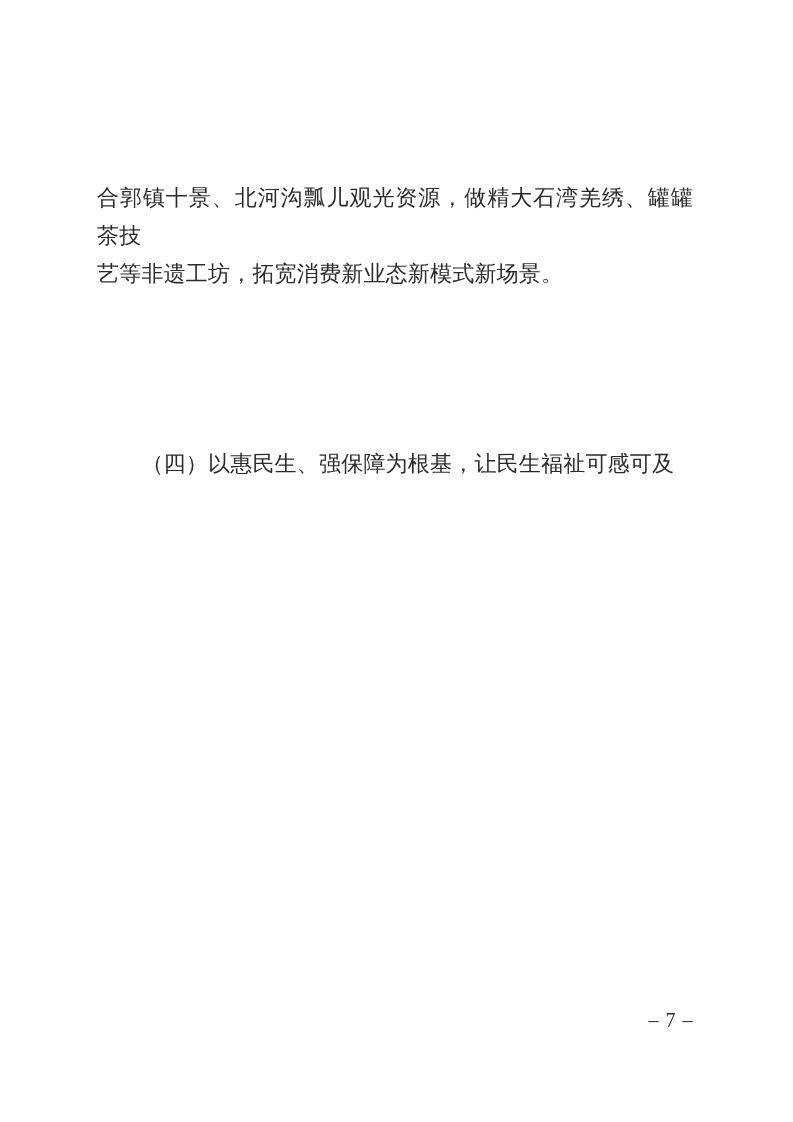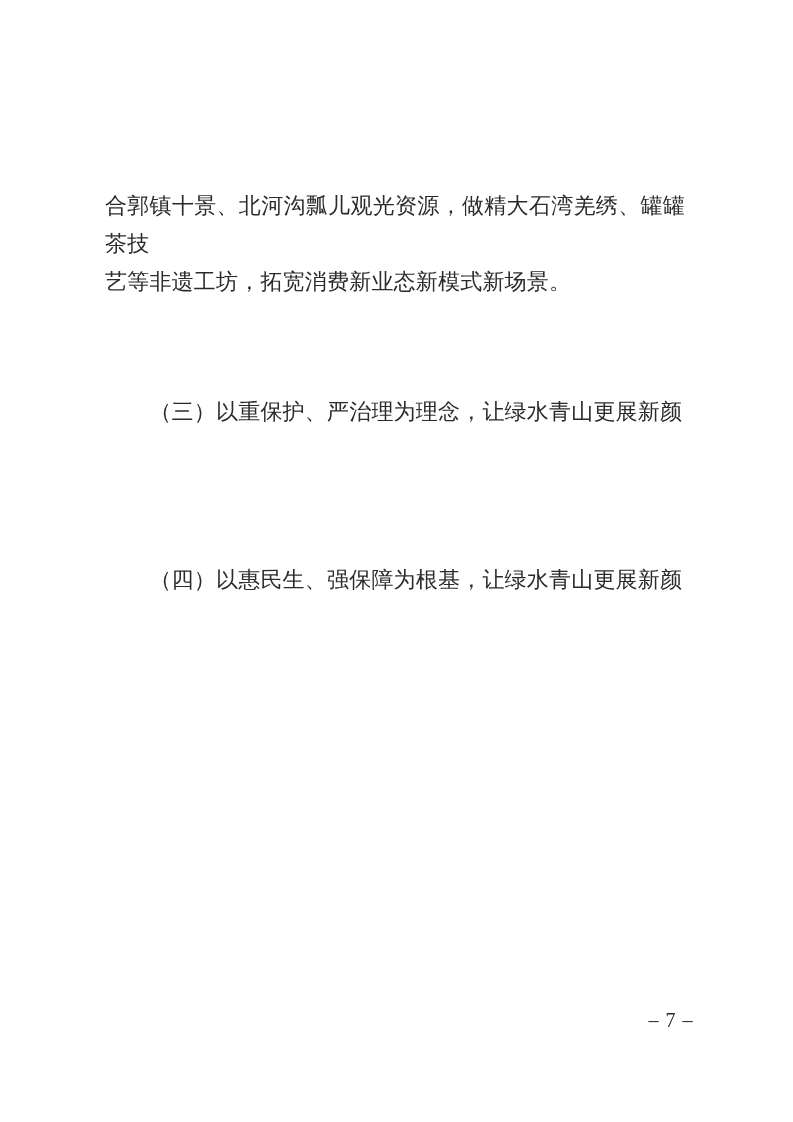--- a/index.html
+++ b/index.html
@@ -21,21 +21,21 @@
     left: 97px;
     top: 141px;
     width: 596px;
     font-size: 22px;
     line-height: 38px;
     text-align: justify;
     white-space: pre-line;      
     letter-spacing: 0.2px;
   }
   .para {
-    margin: 8px;
+    margin: 0;
     padding: 0;
   }
   .para.heading {
     
     font-weight: 400;
   }
   .page-number {
     position: absolute;
     top: 1006px;
     left: 641px;
@@ -50,23 +50,22 @@
 </style>
 </head>
 <body>
 
 <div class="page">
 
   <div class="text-block">
     <div class="para">合郭镇十景、北河沟瓢儿观光资源，做精大石湾羌绣、罐罐茶技
 艺等非遗工坊，拓宽消费新业态新模式新场景。</div>
 
-    <div class="para heading">　　（三）以重保护、严治理为理念，让绿水青山更展新颜</div>
 
 
-    <div class="para heading">　　（四）以惠民生、强保障为根基，让绿水青山更展新颜</div>
+    <div class="para heading">　　（四）以惠民生、强保障为根基，让民生福祉可感可及</div>
 
     
   </div>
 
   <div class="page-number">– 7 –</div>
 
 </div>
 
 </body></html>

